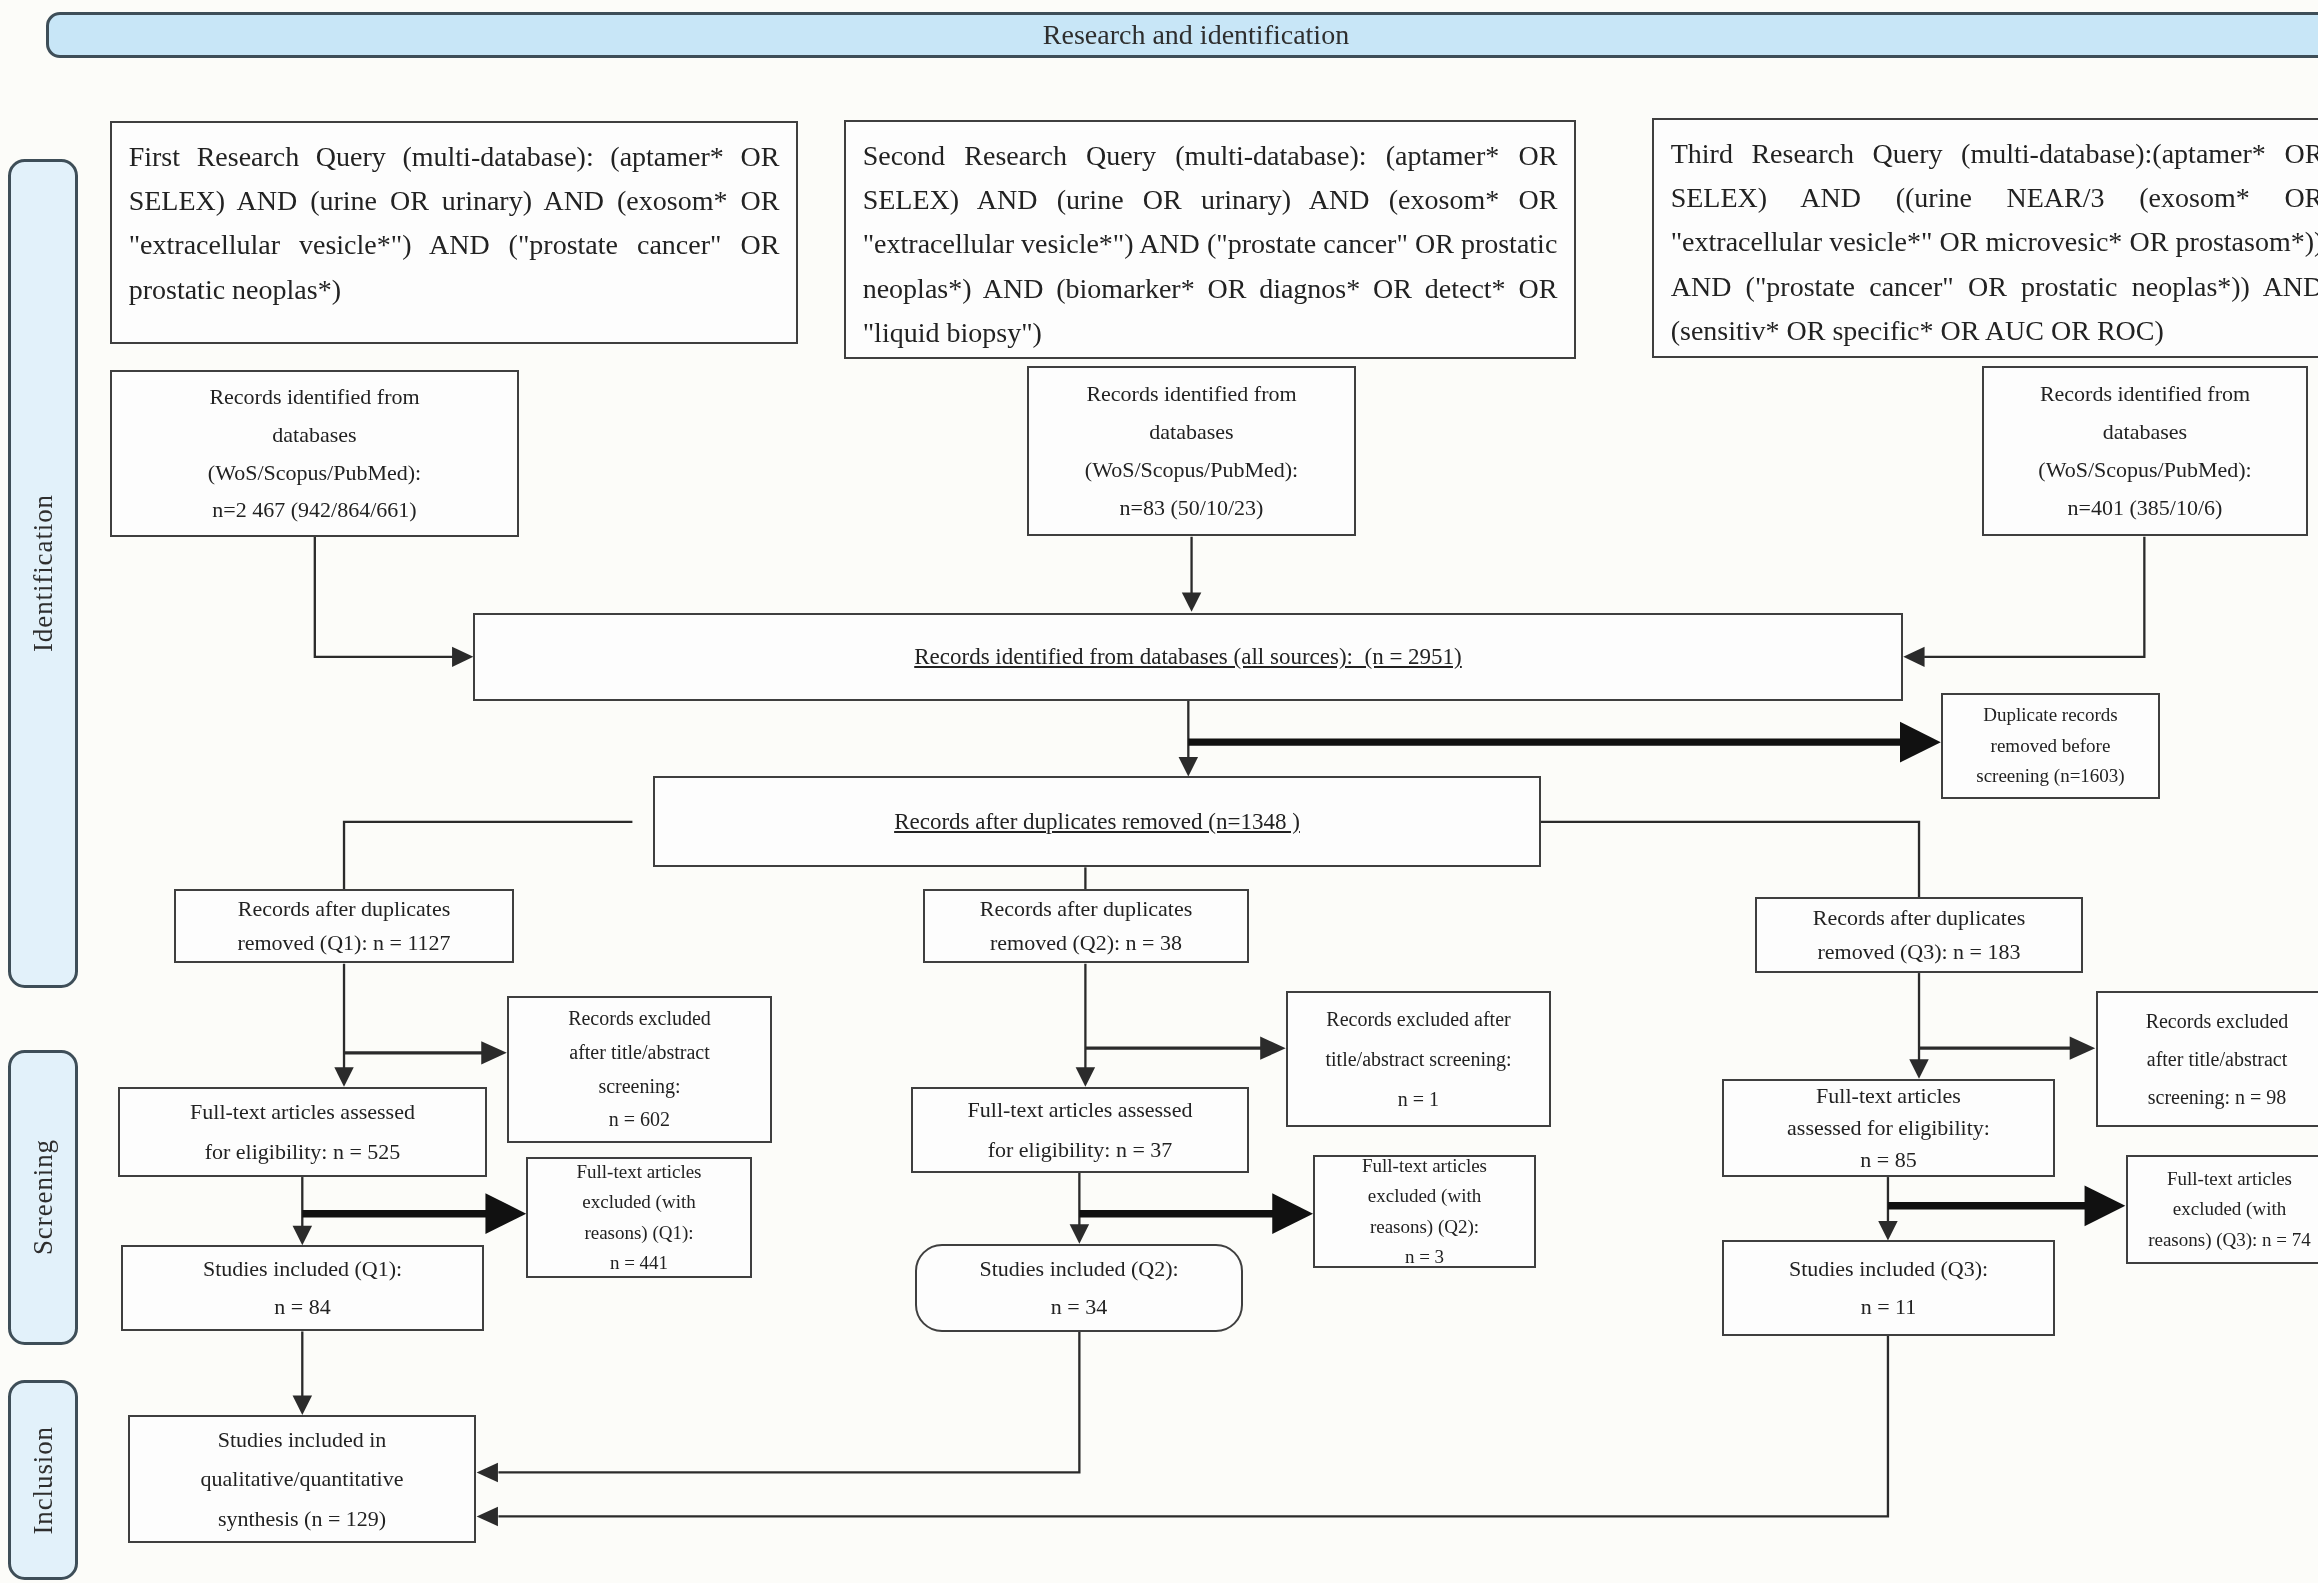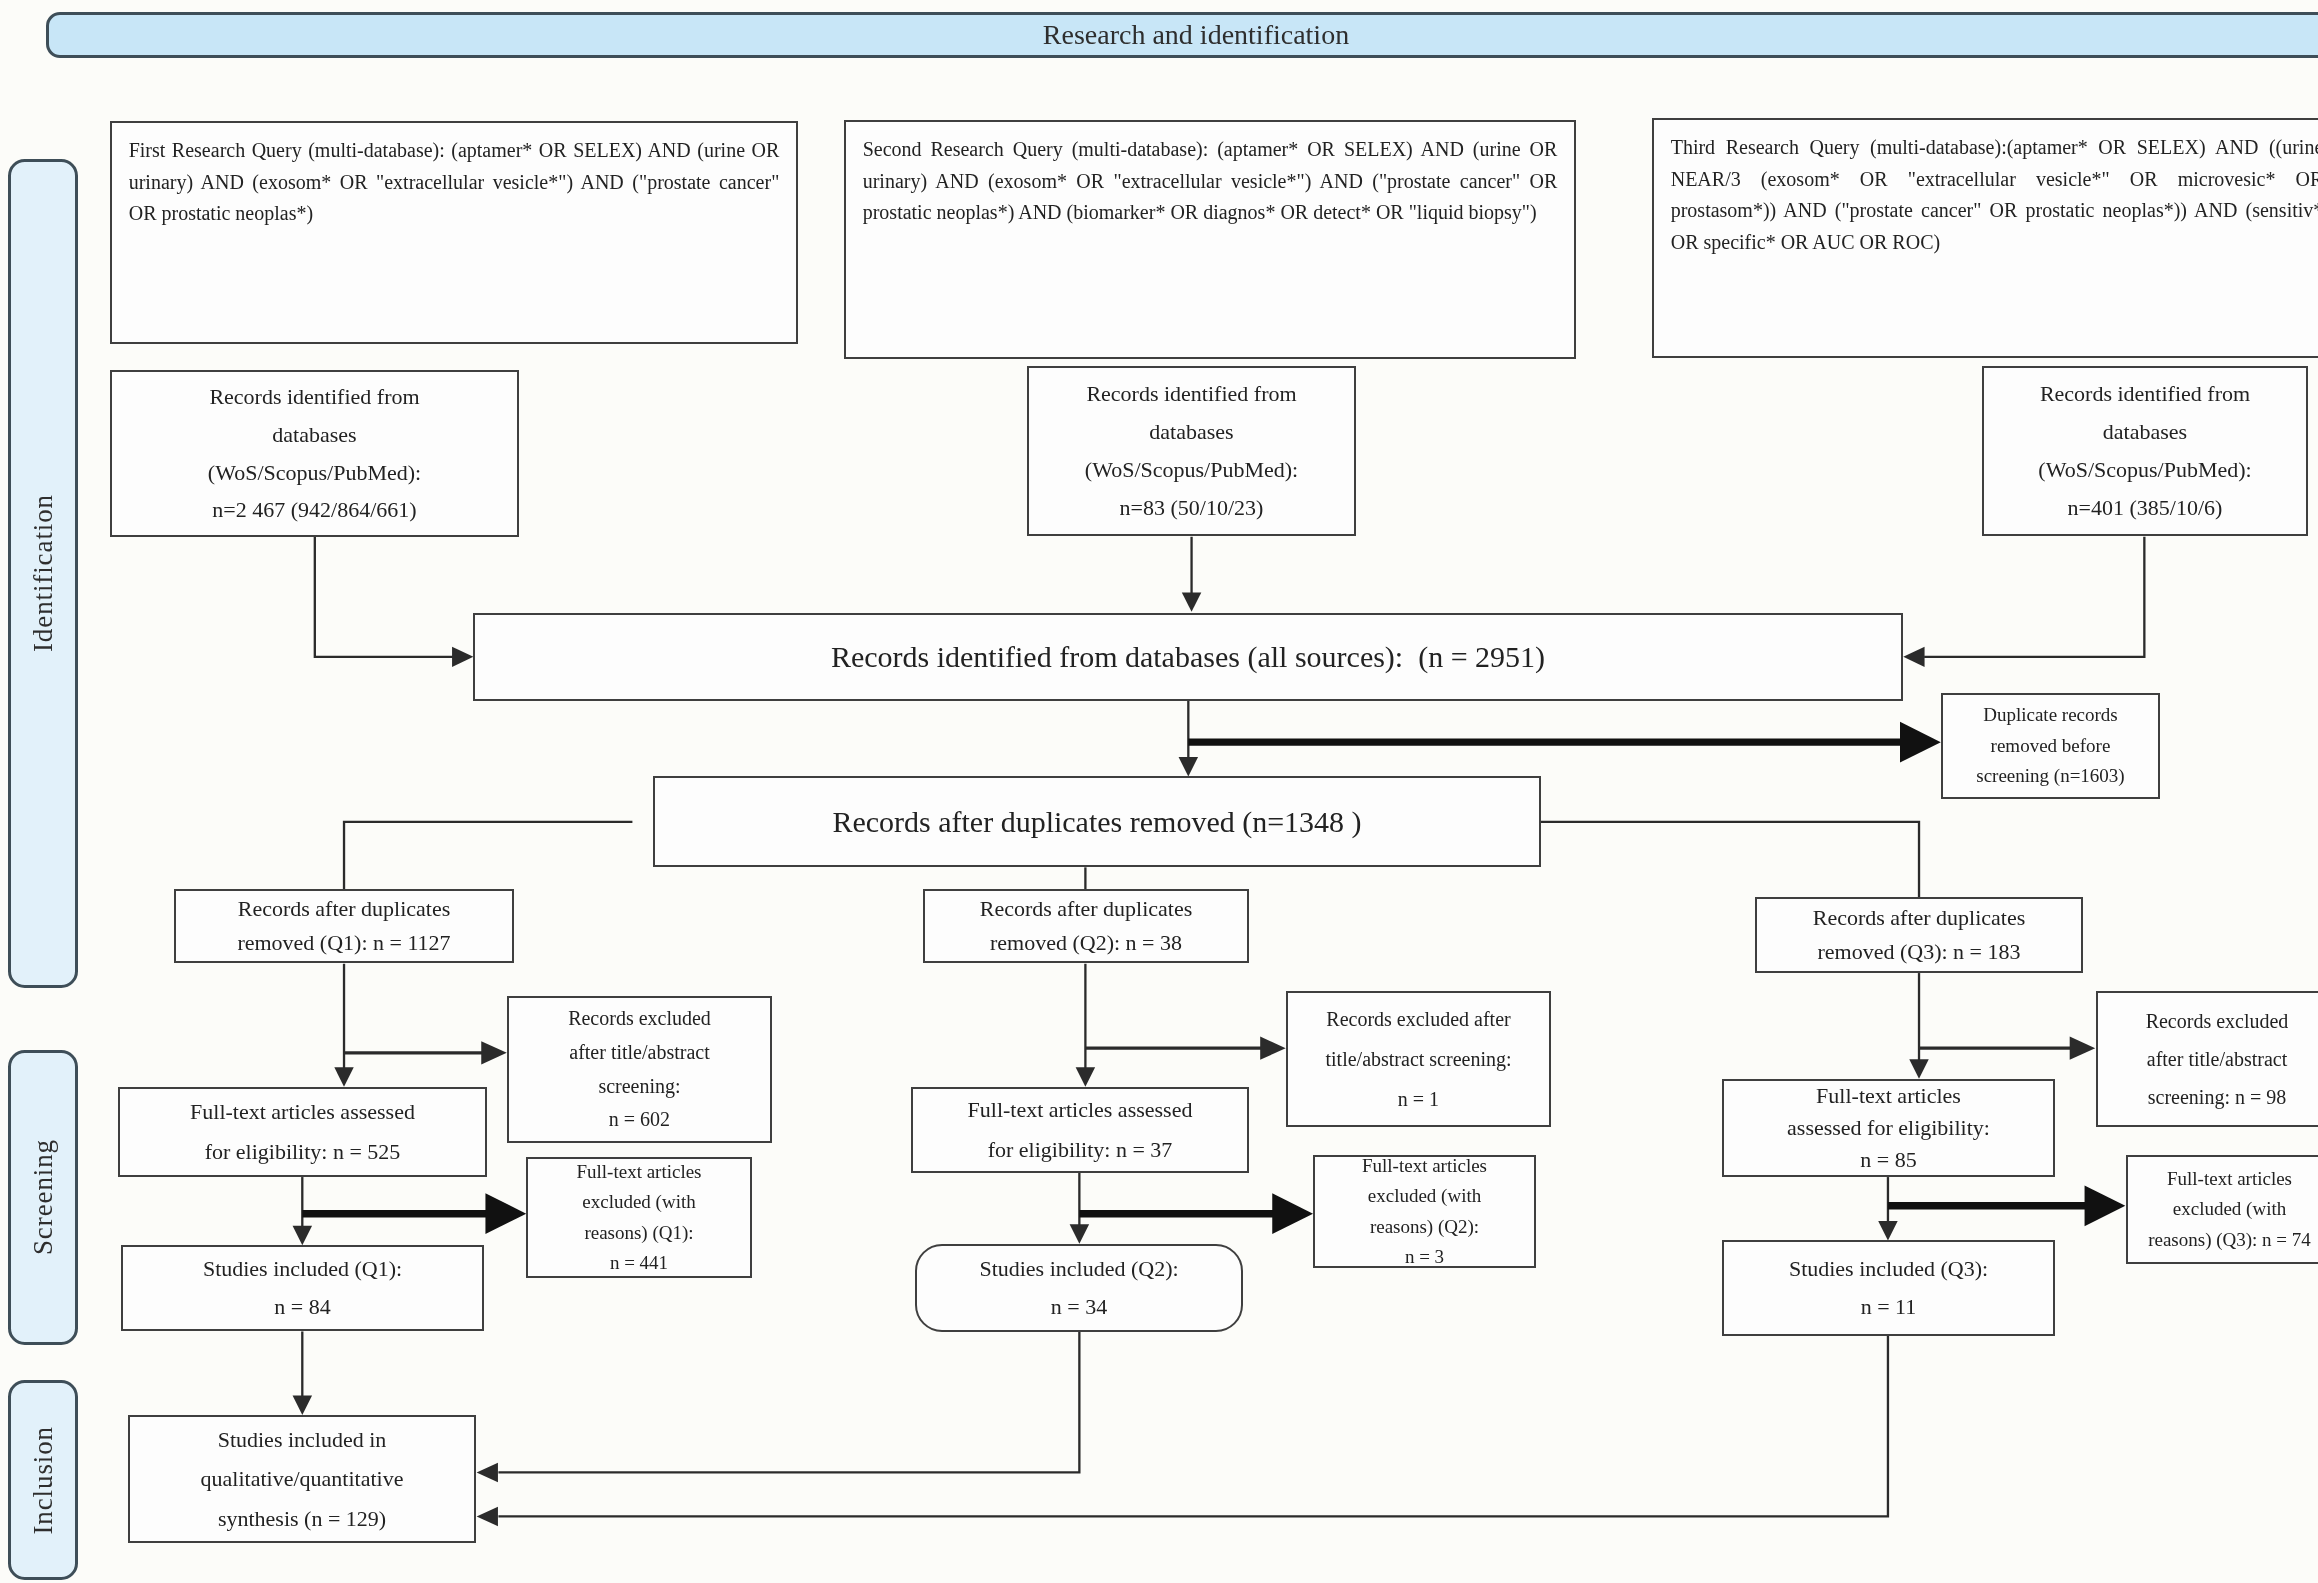--- a/index.html
+++ b/index.html
@@ -52,27 +52,27 @@
     display:flex;align-items:center;justify-content:center;
     text-align:center;
     white-space:pre-line;
     line-height:1.72;
     font-size:22px;
   }
   .box.query{
     display:block;
     text-align:justify;
     white-space:normal;
-    font-size:20px;
+    font-size:28px;
     line-height:1.58;
     padding:12px 16.7px;
   }
   .box.small{font-size:19px;line-height:1.6;}
   .box.mid{font-size:20px;line-height:1.8;}
-  #allsources,#after1348{font-size:30px;}
+  #allsources,#after1348{font-size:23px;text-decoration:underline;}
   svg.overlay{position:absolute;left:0;top:0;width:2372px;height:1584px;pointer-events:none;}
   svg .thin{stroke:var(--line);stroke-width:5;fill:none;}
   svg .branch{stroke:var(--line);stroke-width:7;fill:none;}
   svg .thick{stroke:#111;stroke-width:16;fill:none;}
   svg .head{fill:var(--line);stroke:none;}
   svg .head-thick{fill:#111;stroke:none;}
 </style>
 </head>
 <body>
 

